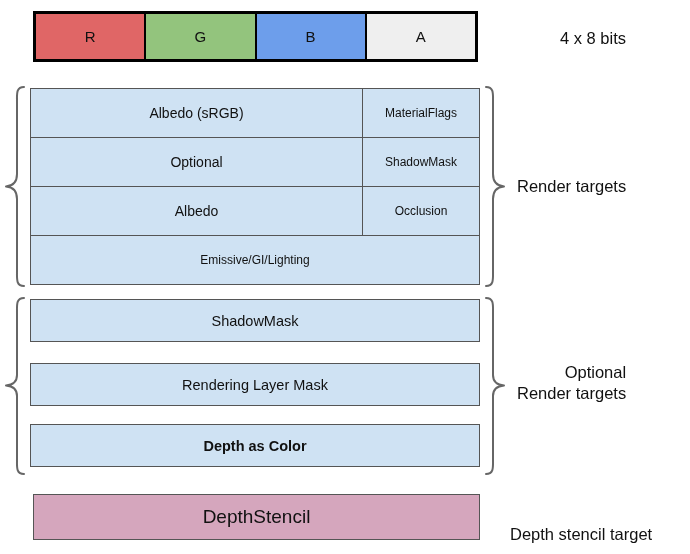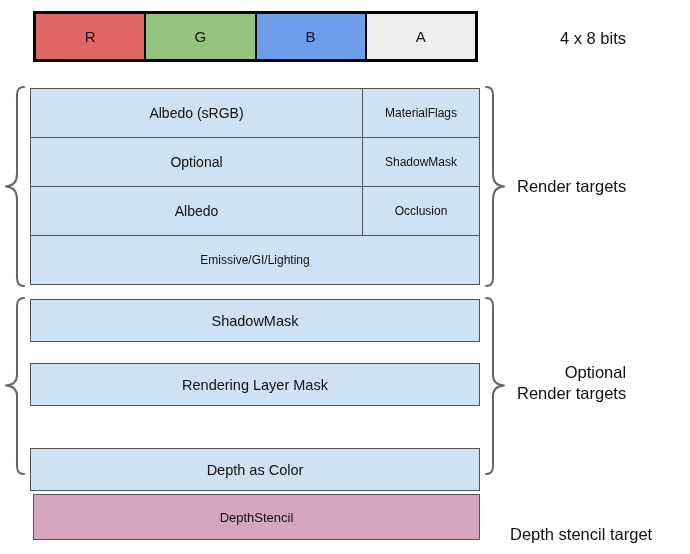--- a/index.html
+++ b/index.html
@@ -98,31 +98,31 @@
   }
 
   
   .opt-box {
     left: 30px;
     width: 450px;
     height: 43px;
   }
   #opt-box-0 { top: 299px; }
   #opt-box-1 { top: 363px; }
-  #opt-box-2 { top: 448px; }
+  #opt-box-2 { top: 424px; font-weight: bold; }
 
   
   #depth-box {
     left: 33px;
     top: 494px;
     width: 447px;
     height: 46px;
     background: #d5a6bd;
     border: 1.5px solid #555555;
-    font-size: 13px;
+    font-size: 19px;
   }
 
   
   .brace {
     position: absolute;
     overflow: visible;
   }
   .brace svg { display: block; overflow: visible; }
   .brace path {
     fill: none;

